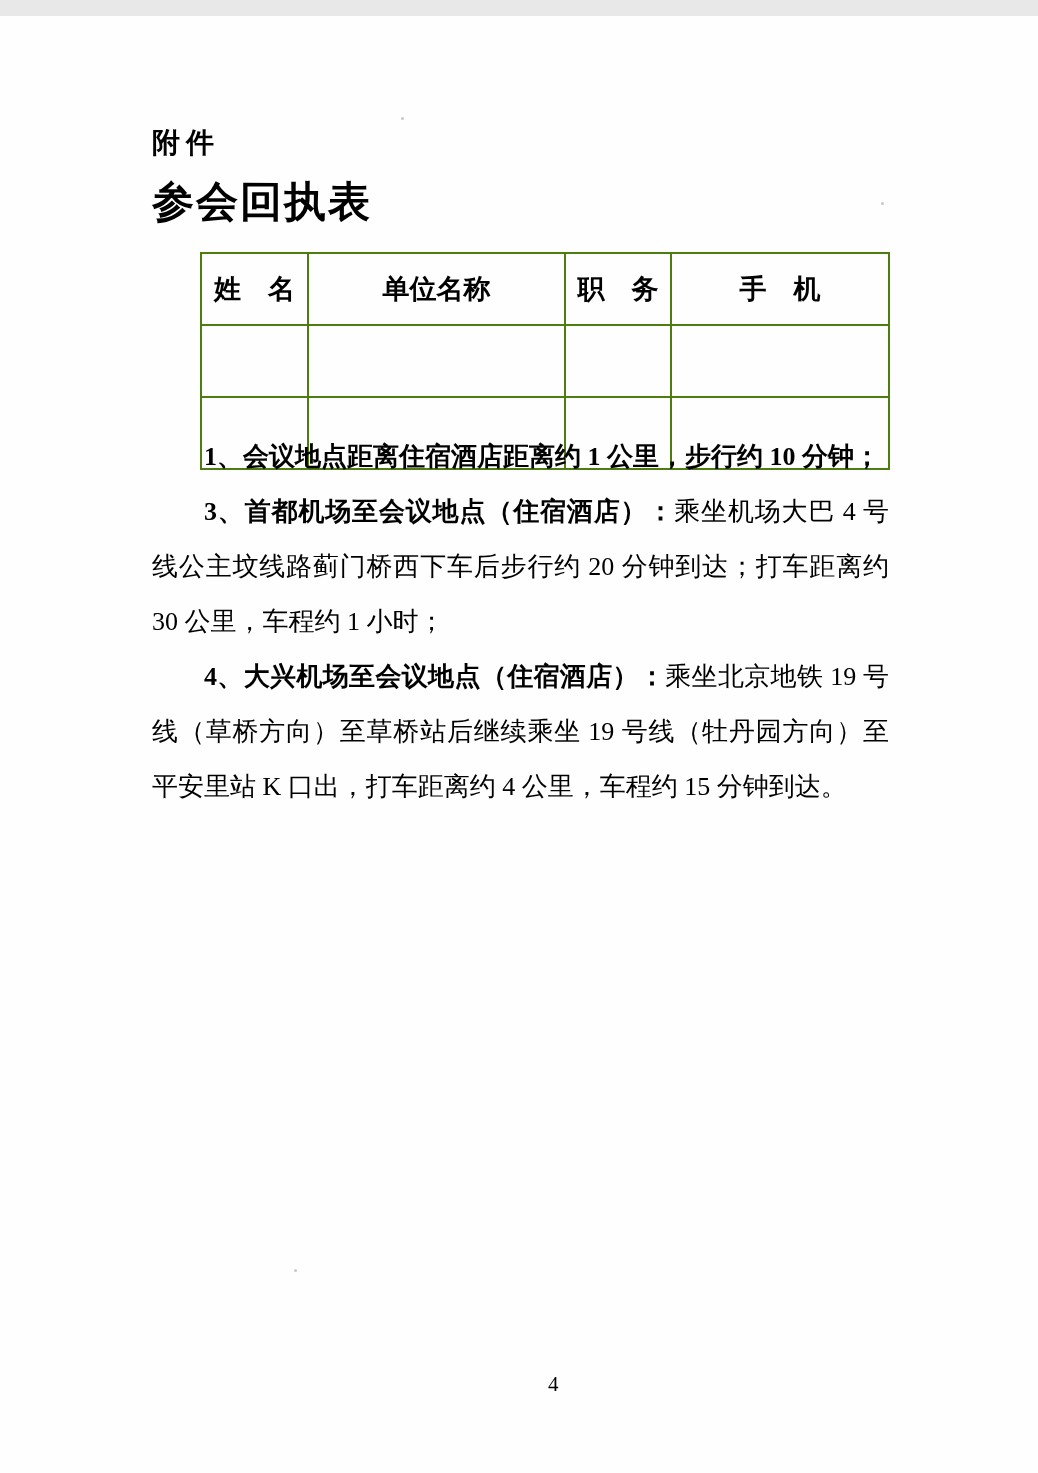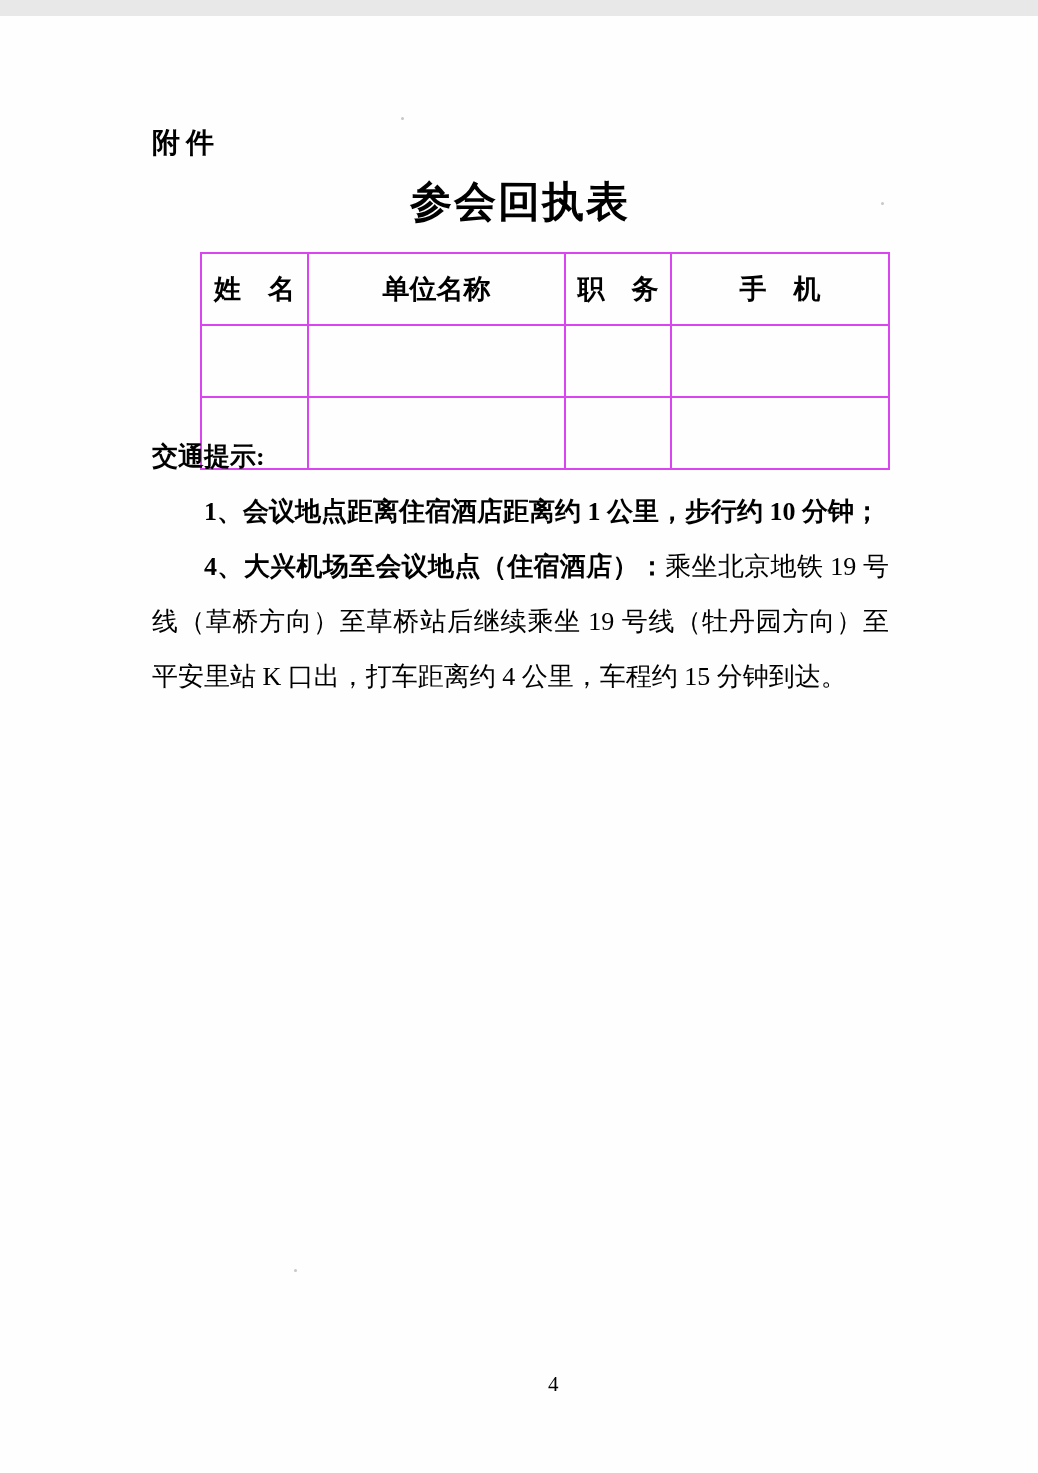--- a/index.html
+++ b/index.html
@@ -23,35 +23,34 @@
     left: 152px;
     font-size: 28px;
     font-weight: bold;
     letter-spacing: 6px;
   }
   .doc-title {
     position: absolute;
     top: 158px;
     left: 152px;
     width: 736px;
-    text-align: center;
     font-size: 42px;
     font-weight: bold;
     letter-spacing: 2px;
   }
   table.reply-table {
     position: absolute;
     top: 236px;
     left: 200px;
     border-collapse: collapse;
     table-layout: fixed;
     width: 688px;
   }
   .reply-table th, .reply-table td {
-    border: 2px solid #d946ef;
+    border: 2px solid #4d7c0f;
     padding: 9px;
   }
   .reply-table th {
     font-size: 27px;
     font-weight: bold;
     text-align: center;
     vertical-align: middle;
     height: 52px;
   }
   .reply-table td {
@@ -134,27 +133,29 @@
     </tbody>
   </table>
 
   <div class="lower-text">
 
 
 
     <div class="contact-row">
     </div>
 
-    <p class="bold">交通提示:</p>
 
     <p class="tip-item">
       <span class="bold">1、会议地点距离住宿酒店距离约 1 公里，步行约 10 分钟；</span><span></span>
     </p>
 
 
+    <p class="tip-item">
+      <span class="bold">3、首都机场至会议地点（住宿酒店）：</span><span>乘坐机场大巴 4 号线公主坟线路蓟门桥西下车后步行约 20 分钟到达；打车距离约 30 公里，车程约 1 小时；</span>
+    </p>
 
     <p class="tip-item">
       <span class="bold">4、大兴机场至会议地点（住宿酒店）：</span><span>乘坐北京地铁 19 号线（草桥方向）至草桥站后继续乘坐 19 号线（牡丹园方向）至平安里站 K 口出，打车距离约 4 公里，车程约 15 分钟到达。</span>
     </p>
 
   </div>
 
   <div class="page-number">4</div>
 
 </div>

